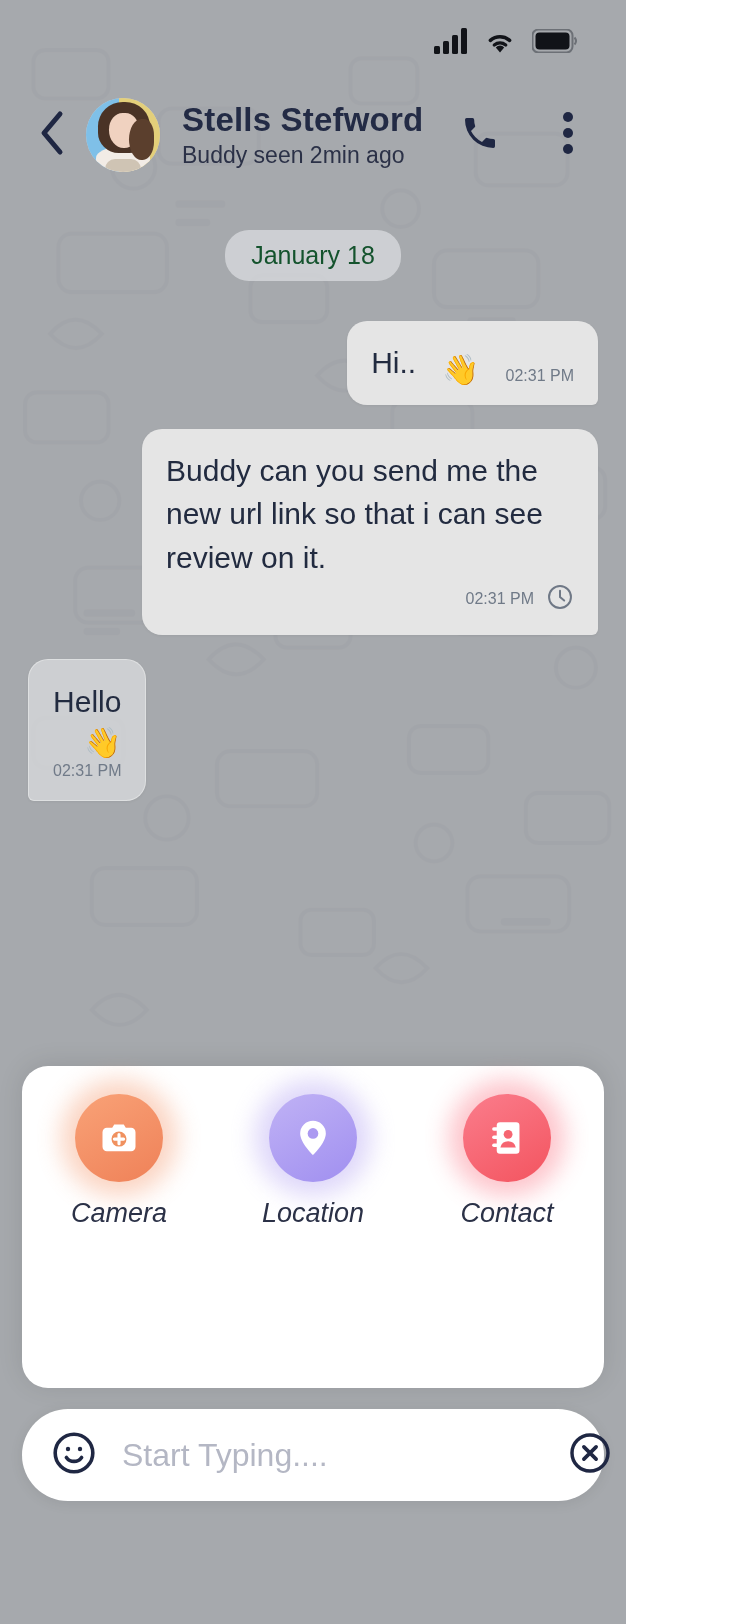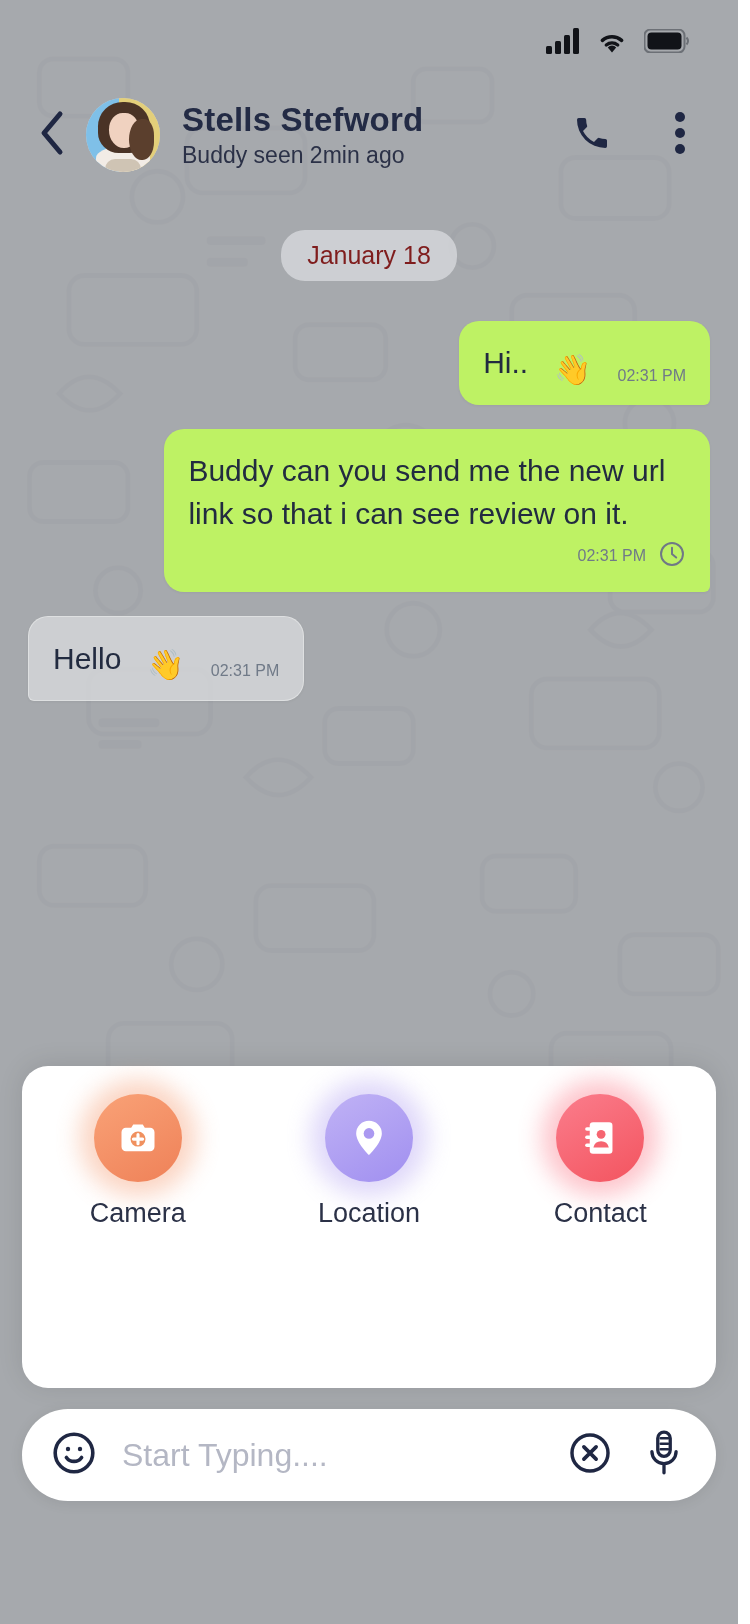--- a/index.html
+++ b/index.html
@@ -6,21 +6,21 @@
 
   html, body {
     width: 750px;
     height: 1624px;
     overflow: hidden;
     font-family: "Liberation Sans", sans-serif;
   }
 
   .phone {
     position: relative;
-    width: 738px;
+    width: 626px;
     height: 1624px;
     background: #b9bcc0;
     overflow: hidden;
   }
 
   
   .wallpaper {
     position: absolute;
     inset: 0;
     background-color: #b4b7bb;
@@ -135,49 +135,50 @@
   
   .messages {
     position: absolute;
     top: 188px; left: 0; right: 0; bottom: 0;
     padding: 42px 28px 0 28px;
     z-index: 45;
   }
   .date-pill-row { display: flex; justify-content: center; margin-bottom: 40px; }
   .date-pill {
     background: rgba(232,234,236,0.60);
-    color: #7f1d1d;
+    color: #14532d;
     font-size: 25px;
     padding: 11px 26px;
     border-radius: 24px;
   }
   .row { display: flex; margin-bottom: 24px; }
   .row.out { justify-content: flex-end; }
   .row.in  { justify-content: flex-start; }
 
   .bubble {
     max-width: 78%;
     border-radius: 18px;
     padding: 20px 24px;
     display: flex;
     align-items: flex-end;
     flex-wrap: wrap;
     column-gap: 26px;
     row-gap: 4px;
     box-shadow: 0 1px 3px rgba(0,0,0,0.05);
   }
   .bubble.out {
-    background: #bef264;
+    background: #e5e5e5;
     border-radius: 20px 20px 6px 20px;
     justify-content: space-between;
   }
   .bubble.in {
     background: rgba(229,231,233,0.62);
     border: 1px solid rgba(255,255,255,0.35);
     border-radius: 20px 20px 20px 6px;
+    flex-direction: column;
   }
   .bubble .txt {
     font-size: 30px;
     color: #222b40;
     line-height: 1.45;
   }
   .bubble.wide { max-width: 80%; }
   .bubble.wide .txt { flex: 1 1 100%; }
   .meta {
     display: flex;
@@ -196,20 +197,21 @@
   .sheet {
     position: absolute;
     left: 22px; right: 22px;
     top: 1066px;
     height: 322px;
     background: #ffffff;
     border-radius: 26px;
     z-index: 60;
     box-shadow: 0 -2px 26px rgba(0,0,0,0.10);
     padding: 28px 0 0 0;
+    font-style: italic;
   }
   .sheet-grid {
     display: grid;
     grid-template-columns: repeat(3, 1fr);
     row-gap: 22px;
   }
   .att {
     display: flex;
     flex-direction: column;
     align-items: center;

